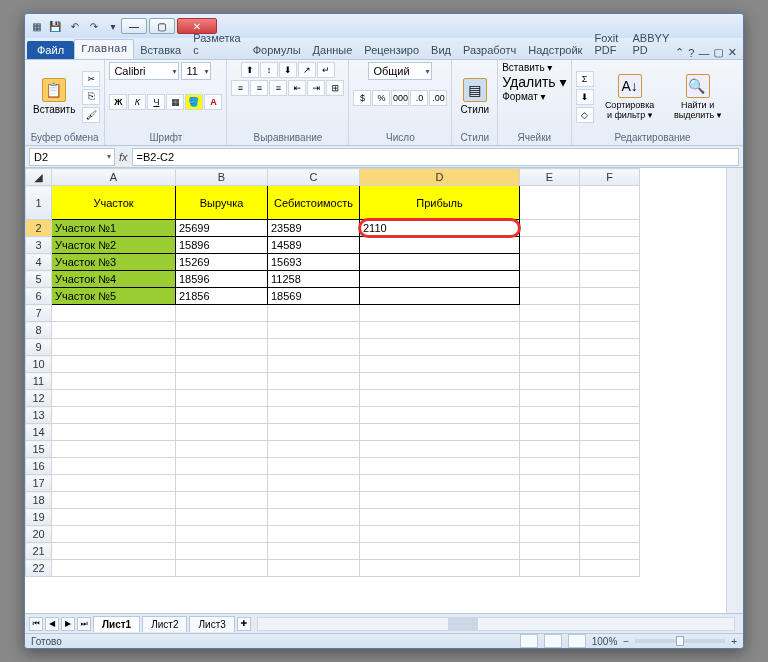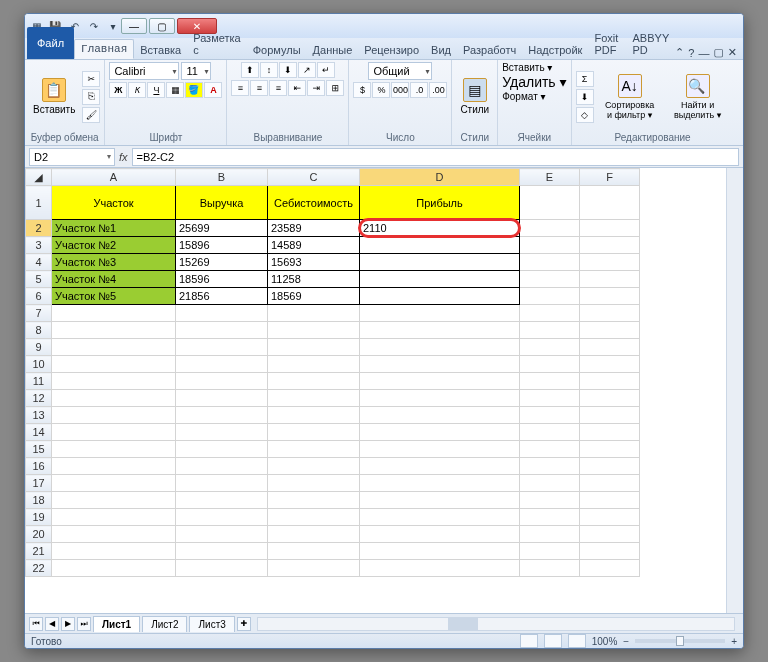--- a/index.html
+++ b/index.html
@@ -10,21 +10,21 @@
 .titlebar { height: 24px; background: linear-gradient(#e8f0fb,#cfe0f7); display: flex; align-items: center; padding: 0 4px; }
 .titlebar .qat { display: flex; gap: 3px; align-items: center; }
 .qat-btn { width: 16px; height: 16px; display: flex; align-items: center; justify-content: center; font-size: 10px; color: #345; }
 .titlebar .title { flex: 1; text-align: center; font-size: 12px; color: #333; }
 .winbtns { display: flex; gap: 2px; }
 .winbtn { width: 26px; height: 16px; border: 1px solid #8aa; border-radius: 2px; display: flex; align-items: center; justify-content: center; font-size: 10px; background: linear-gradient(#f8fbff,#dce8f6); }
 .winbtn.close { background: linear-gradient(#f08080,#d04040); color: #fff; border-color: #a33; width: 40px; }
 
 
 .tabs { height: 22px; background: linear-gradient(#e4edf9,#d6e3f3); display: flex; align-items: end; padding-left: 2px; gap: 0; border-bottom: 1px solid #b6c8dd; }
-.filetab { background: #1e5aa8; color: #fff; padding: 10px 10px; font-size: 11px; border-radius: 2px 2px 0 0; }
+.filetab { background: #1e5aa8; color: #fff; padding: 3px 10px; font-size: 11px; border-radius: 2px 2px 0 0; }
 .tab { padding: 3px 6px; font-size: 11px; color: #3a4a5e; cursor: pointer; }
 .tab.active { background: #f3f6fb; border: 1px solid #b6c8dd; border-bottom: 1px solid #f3f6fb; border-radius: 2px 2px 0 0; font-family: Liberation Mono, monospace; }
 .tabright { margin-left: auto; display: flex; gap: 4px; padding-right: 6px; align-items: center; color: #345; }
 
 
 .ribbon { height: 86px; background: linear-gradient(#f3f6fb,#e6edf6); border-bottom: 1px solid #b6c8dd; display: flex; font-size: 10px; }
 .group { border-right: 1px solid #cbd7e6; padding: 2px 4px; display: flex; flex-direction: column; justify-content: space-between; }
 .group-label { text-align: center; color: #5a6a7d; font-size: 10px; padding-top: 1px; }
 .group-body { flex: 1; display: flex; align-items: center; gap: 3px; }
 .bigbtn { display: flex; flex-direction: column; align-items: center; justify-content: center; padding: 2px 4px; gap: 2px; cursor: pointer; }
@@ -126,21 +126,21 @@
         <div class="smallcol">
           <div class="smallbtn">✂</div>
           <div class="smallbtn">⎘</div>
           <div class="smallbtn">🖌</div>
         </div>
       </div>
       <div class="group-label">Буфер обмена</div>
     </div>
 
     <div class="group">
-      <div class="group-body" style="flex-direction:column;align-items:start;gap:2px">
+      <div class="group-body" style="flex-direction:column;align-items:start;gap:14px">
         <div style="display:flex;gap:2px">
           <div class="combo" style="width:70px">Calibri</div>
           <div class="combo" style="width:30px">11</div>
         </div>
         <div style="display:flex;gap:1px">
           <div class="smallbtn">
               <b>Ж</b>
             </div>
           <div class="smallbtn">
               <i>К</i>
@@ -173,21 +173,21 @@
           <div class="smallbtn">≡</div>
           <div class="smallbtn">⇤</div>
           <div class="smallbtn">⇥</div>
           <div class="smallbtn">⊞</div>
         </div>
       </div>
       <div class="group-label">Выравнивание</div>
     </div>
 
     <div class="group">
-      <div class="group-body" style="flex-direction:column;gap:2px">
+      <div class="group-body" style="flex-direction:column;gap:10px">
         <div class="combo" style="width:64px">Общий</div>
         <div style="display:flex;gap:1px">
           <div class="smallbtn">$</div>
           <div class="smallbtn">%</div>
           <div class="smallbtn">000</div>
           <div class="smallbtn">.0</div>
           <div class="smallbtn">.00</div>
         </div>
       </div>
       <div class="group-label">Число</div>

